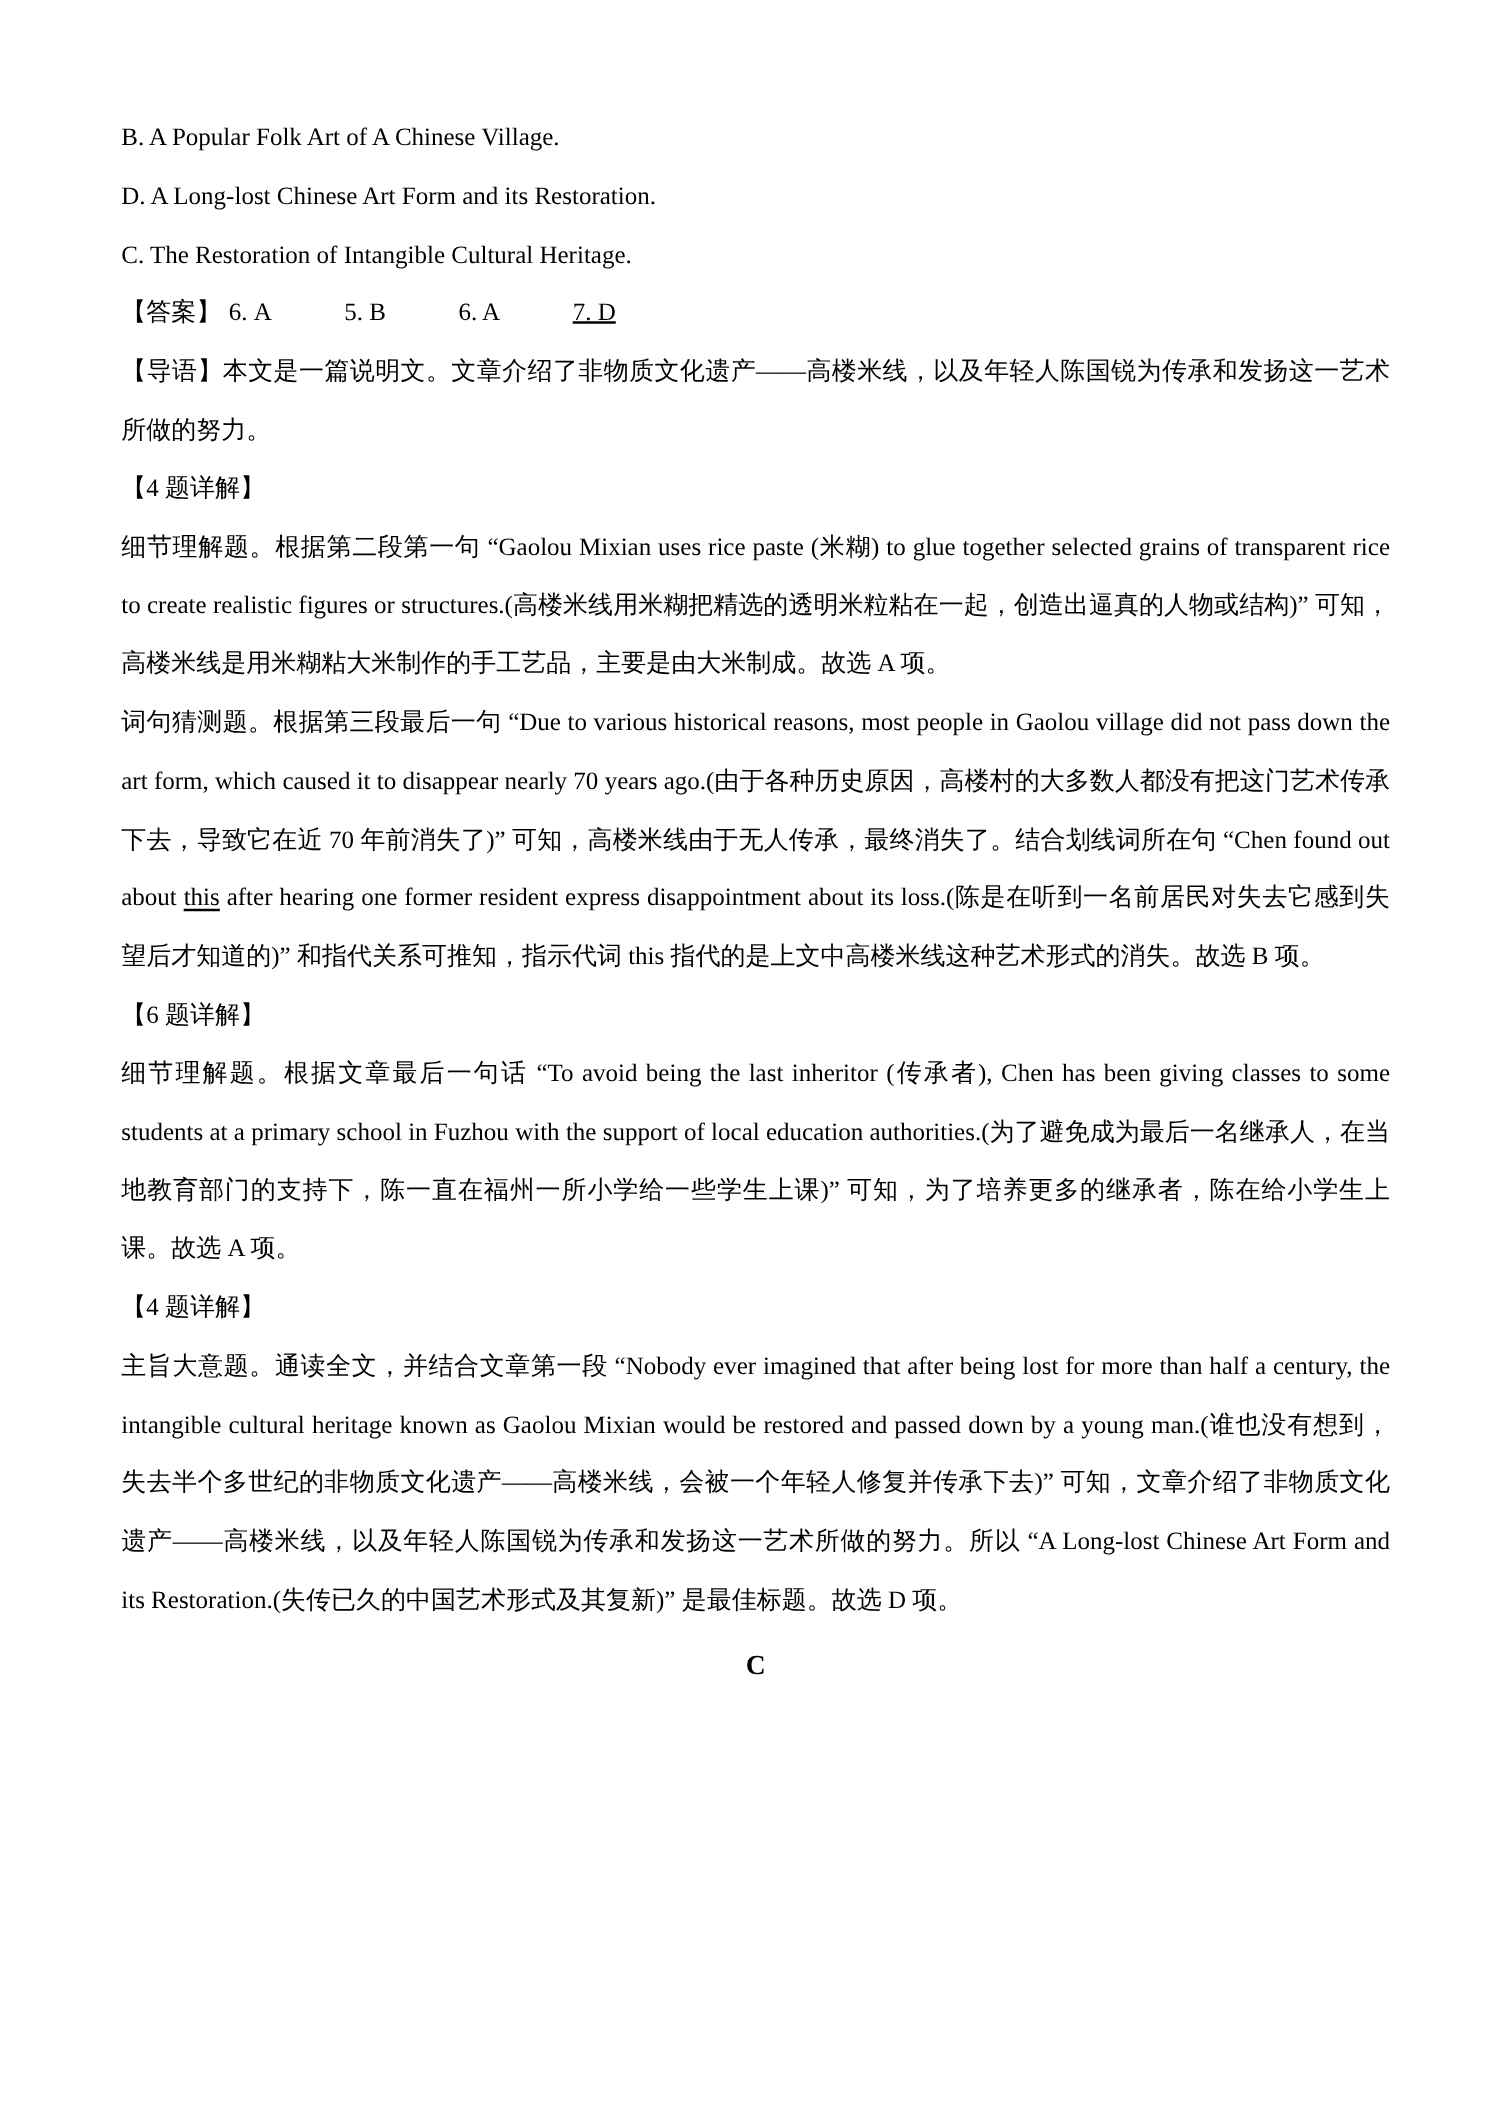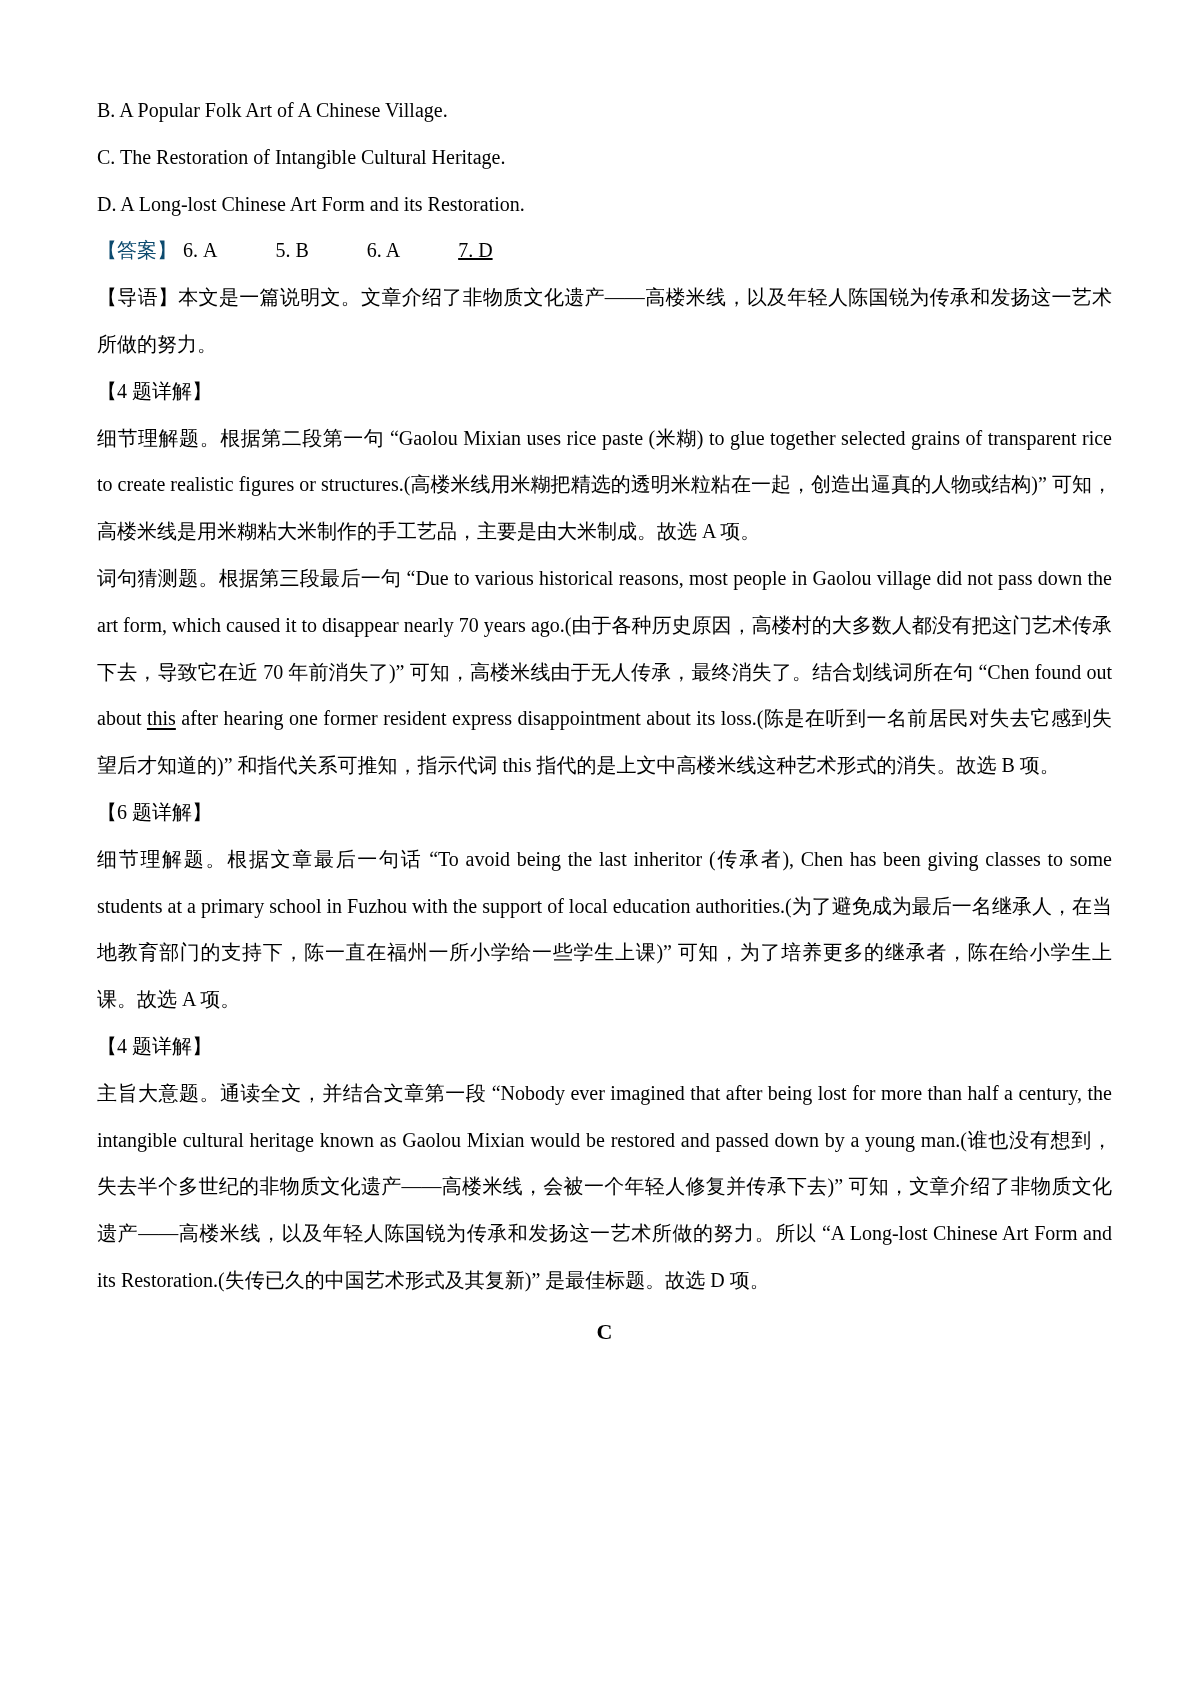--- a/index.html
+++ b/index.html
@@ -18,43 +18,43 @@
   .page {
     box-sizing: border-box;
     width: 1200px;
     padding: 87px 88px 0 97px;
   }
   .page p {
     margin: 0;
     line-height: 46.8px;
     text-align: justify;
   }
-  .blue { color: #0c4a6e; }
+  .blue { color: #000000; }
   .answer-label { margin-right: 6px; }
   .ans-item { margin-right: 58px; }
   .ans-item:last-child { margin-right: 0; text-decoration: underline; }
   .u {
     text-decoration: underline;
     text-underline-offset: 3px;
   }
   .center-letter {
     text-align: center !important;
     font-weight: bold;
     font-size: 22px;
     margin-top: 5px !important;
   }
 </style>
 </head>
 <body>
 
 <div class="page">
 
   <p>B. A Popular Folk Art of A Chinese Village.</p>
+  <p>D. A Long-lost Chinese Art Form and its Restoration.</p>
   <p>C. The Restoration of Intangible Cultural Heritage.</p>
-  <p>D. A Long-lost Chinese Art Form and its Restoration.</p>
 
   <p>
     <span class="blue answer-label">【答案】</span><span class="ans-item">6. A</span><span class="ans-item">5. B</span><span class="ans-item">6. A</span><span class="ans-item">7. D</span>
   </p>
 
 
   <p>
     <span>【导语】</span><span>本文是一篇说明文。文章介绍了非物质文化遗产——高楼米线，以及年轻人陈国锐为传承和发扬这一艺术所做的努力。</span>
   </p>
 

